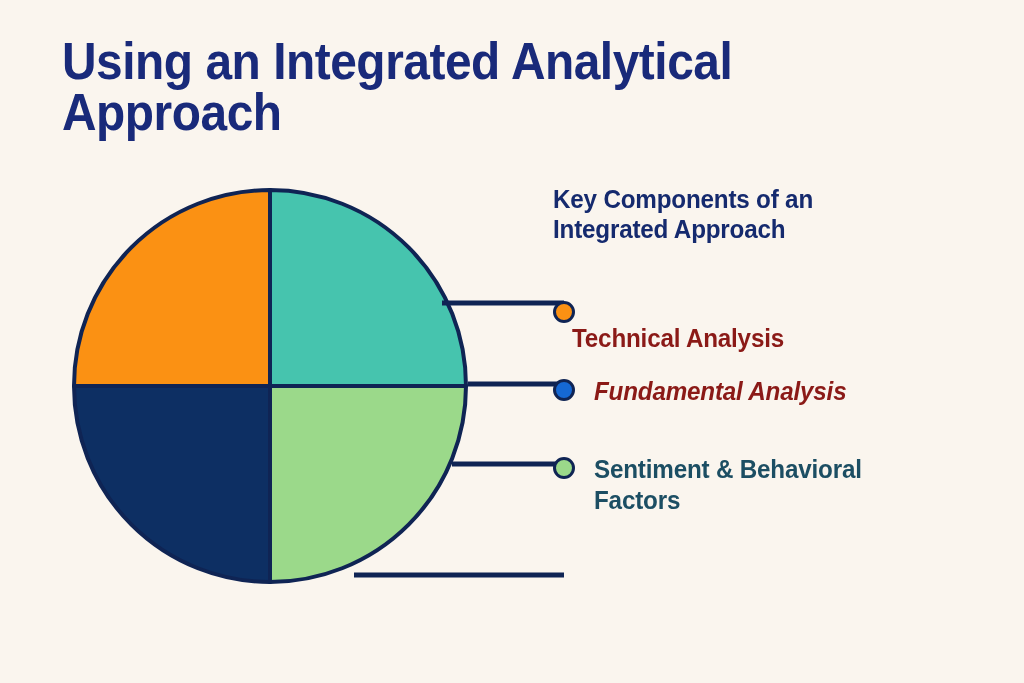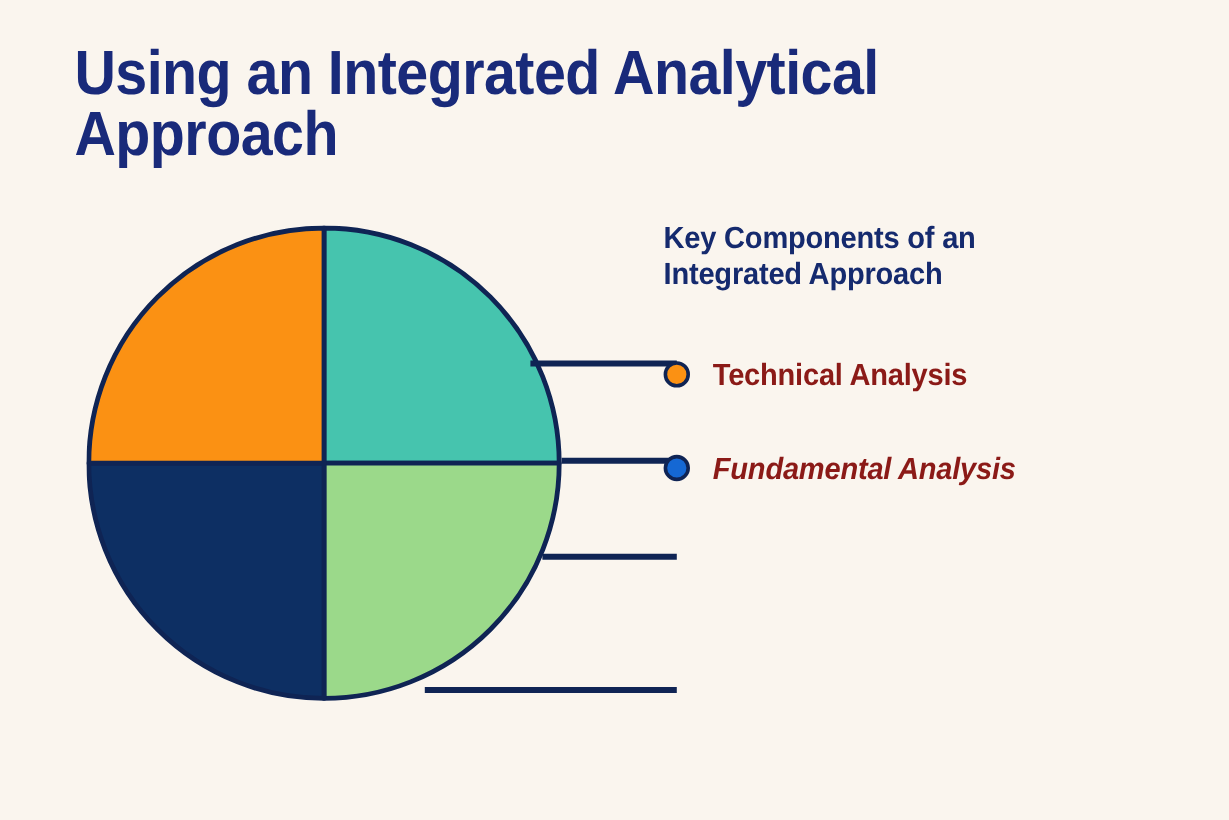--- a/index.html
+++ b/index.html
@@ -84,21 +84,21 @@
     font-size: 25.5px;
     line-height: 1.2;
     font-weight: 700;
     letter-spacing: -0.2px;
     transform: scaleX(0.95);
     transform-origin: left top;
     white-space: pre-line;
     max-width: 400px;
   }
 
-  #item-0 { top: 114px; }
+  #item-0 { top: 114px; flex-direction: column; }
   #item-1 { top: 192px; font-style: italic; }
   #item-2 { top: 270px; }
   #item-3 { top: 378px; }
 </style>
 </head>
 <body>
 
 <div id="canvas">
 
   <div id="page-title">Using an Integrated Analytical
@@ -131,16 +131,21 @@
     <div class="legend-item" id="item-0">
       <span class="legend-marker" style="background:#FB9113;"></span>
       <span class="legend-label" style="color:#8B1A17;">Technical Analysis</span>
     </div>
 
     <div class="legend-item" id="item-1">
       <span class="legend-marker" style="background:#1568D4;"></span>
       <span class="legend-label" style="color:#8B1A17;">Fundamental Analysis</span>
     </div>
 
+    <div class="legend-item" id="item-2">
+      <span class="legend-marker" style="background:#9BD98A;"></span>
+      <span class="legend-label" style="color:#1C4E63;">Sentiment &amp; Behavioral
+Factors</span>
+    </div>
 
   </div>
 
 </div>
 
 </body></html>

